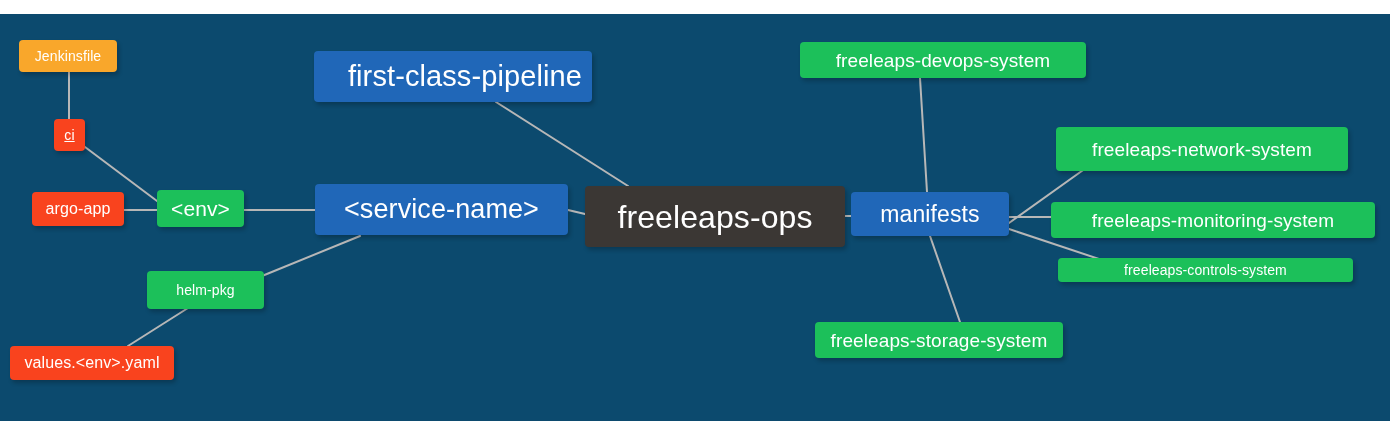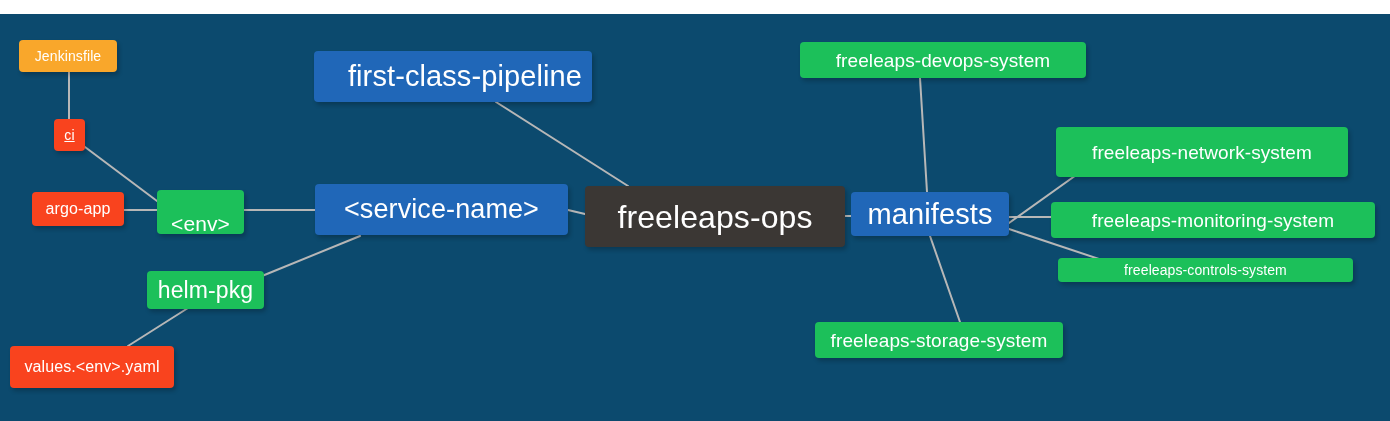--- a/index.html
+++ b/index.html
@@ -71,45 +71,45 @@
   <div id="node-layer">
       <div class="node" style="left: 19px; top: 26px; width: 98px; height: 32px; background: rgb(249, 167, 43); font-size: 14px;">
         <span>Jenkinsfile</span>
       </div>
       <div class="node" style="left: 54px; top: 105px; width: 31px; height: 32px; background: rgb(249, 67, 30); font-size: 14px; text-decoration: underline;">
         <span>ci</span>
       </div>
       <div class="node" style="left: 32px; top: 178px; width: 92px; height: 34px; background: rgb(249, 67, 30); font-size: 16px;">
         <span>argo-app</span>
       </div>
-      <div class="node" style="left: 157px; top: 176px; width: 87px; height: 44px; background: rgb(28, 192, 90); font-size: 21px; align-items: flex-end;">
+      <div class="node" style="left: 157px; top: 176px; width: 87px; height: 37px; background: rgb(28, 192, 90); font-size: 21px;">
         <span>&lt;env&gt;</span>
       </div>
-      <div class="node" style="left: 147px; top: 257px; width: 117px; height: 38px; background: rgb(28, 192, 90); font-size: 23px;">
+      <div class="node" style="left: 147px; top: 257px; width: 117px; height: 38px; background: rgb(28, 192, 90); font-size: 14px;">
         <span>helm-pkg</span>
       </div>
-      <div class="node" style="left: 10px; top: 332px; width: 164px; height: 42px; background: rgb(249, 67, 30); font-size: 16px;">
+      <div class="node" style="left: 10px; top: 332px; width: 164px; height: 34px; background: rgb(249, 67, 30); font-size: 16px;">
         <span>values.&lt;env&gt;.yaml</span>
       </div>
       <div class="node" style="left: 314px; top: 37px; width: 278px; height: 51px; background: rgb(32, 103, 184); font-size: 29px; justify-content: flex-end;">
         <span>first-class-pipeline</span>
       </div>
       <div class="node" style="left: 315px; top: 170px; width: 253px; height: 51px; background: rgb(32, 103, 184); font-size: 27px;">
         <span>&lt;service-name&gt;</span>
       </div>
       <div class="node" style="left: 585px; top: 172px; width: 260px; height: 61px; background: rgb(59, 55, 52); font-size: 32px;">
         <span>freeleaps-ops</span>
       </div>
-      <div class="node" style="left: 851px; top: 178px; width: 158px; height: 44px; background: rgb(32, 103, 184); font-size: 29px;">
+      <div class="node" style="left: 851px; top: 178px; width: 158px; height: 44px; background: rgb(32, 103, 184); font-size: 23px;">
         <span>manifests</span>
       </div>
       <div class="node" style="left: 800px; top: 28px; width: 286px; height: 36px; background: rgb(28, 192, 90); font-size: 19px;">
         <span>freeleaps-devops-system</span>
       </div>
-      <div class="node" style="left: 1056px; top: 113px; width: 292px; height: 50px; background: rgb(28, 192, 90); font-size: 19px;">
+      <div class="node" style="left: 1056px; top: 113px; width: 292px; height: 44px; background: rgb(28, 192, 90); font-size: 19px;">
         <span>freeleaps-network-system</span>
       </div>
       <div class="node" style="left: 1051px; top: 188px; width: 324px; height: 36px; background: rgb(28, 192, 90); font-size: 19px; justify-content: center;">
         <span>freeleaps-monitoring-system</span>
       </div>
       <div class="node" style="left: 1058px; top: 244px; width: 295px; height: 24px; background: rgb(28, 192, 90); font-size: 14px;">
         <span>freeleaps-controls-system</span>
       </div>
       <div class="node" style="left: 815px; top: 308px; width: 248px; height: 36px; background: rgb(28, 192, 90); font-size: 19px;">
         <span>freeleaps-storage-system</span>

